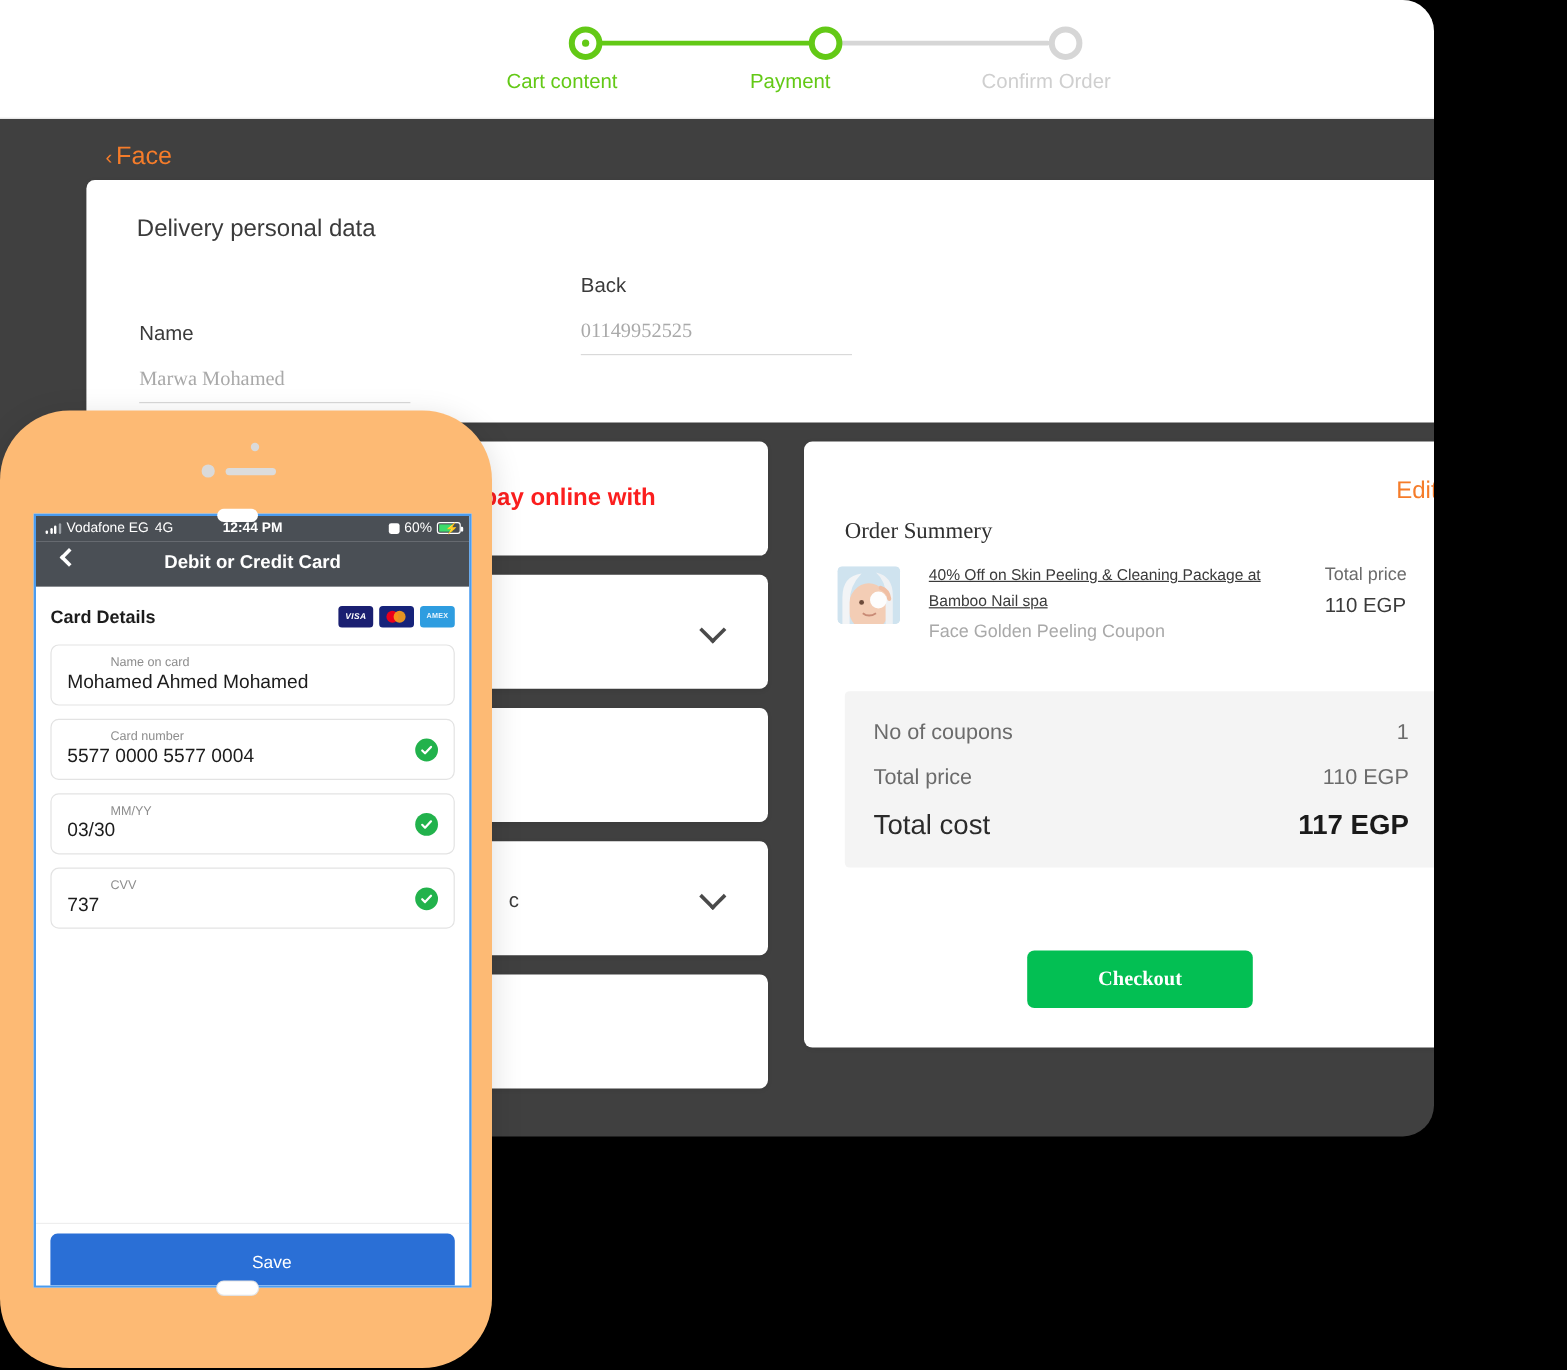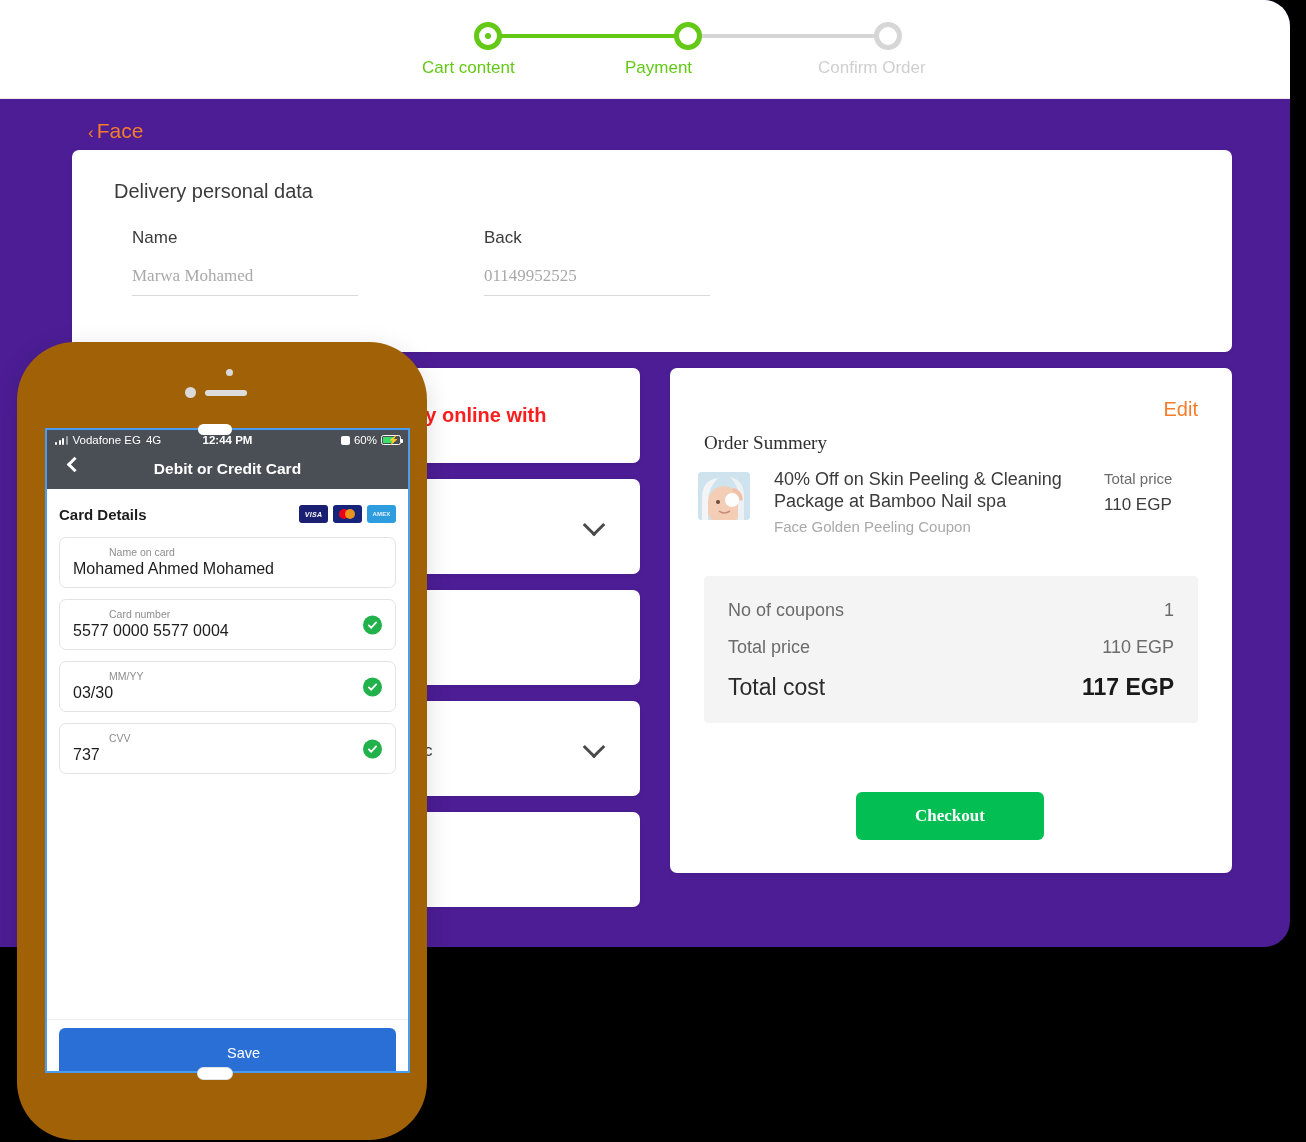--- a/index.html
+++ b/index.html
@@ -7,22 +7,22 @@
     width: 1306px; height: 1142px;
     background: #000;
     font-family: "Liberation Sans", sans-serif;
     overflow: hidden;
   }
   #canvas { position: relative; width: 1306px; height: 1142px; background: #000; }
 
   
   .page-sheet {
     position: absolute; left: 0; top: 0;
-    width: 1290px; height: 947px;
-    background: #4c1d95;
+    width: 1195px; height: 947px;
+    background: #404040;
     border-radius: 0 26px 26px 0;
     overflow: hidden;
   }
   .stepper-bar {
     position: absolute; left: 0; top: 0; width: 100%; height: 99px;
     background: #ffffff;
     border-bottom: 1px solid #ececec;
   }
   .stepper {
     position: absolute; left: 470px; top: 20px; width: 440px; height: 70px;
@@ -50,21 +50,21 @@
   }
   .back-link .chev { font-size: 17px; margin-right: 3px; }
 
   .card {
     position: absolute; background: #fff; border-radius: 7px;
     box-shadow: 0 1px 4px rgba(0,0,0,0.07);
   }
   .card-delivery { left: 72px; top: 150px; width: 1160px; height: 202px; }
   .sec-title { position: absolute; left: 42px; top: 30px; font-size: 20px; color: #3b3b3b; }
   .fld { position: absolute; top: 78px; }
-  .fld.f1 { left: 60px; width: 226px; }
+  .fld.f1 { left: 44px; width: 226px; margin-top: 40px; }
   .fld.f2 { left: 412px; width: 226px; }
   .fld-label { font-size: 17px; color: #3b3b3b; margin-bottom: 18px; }
   .fld-value { font-family: "Liberation Serif", serif; font-size: 17px; color: #a9a9a9; }
   .fld-underline { margin-top: 9px; height: 1px; background: #d9d9d9; }
 
   
   .pay-col { position: absolute; left: 72px; top: 368px; width: 568px; }
   .pay-card { position: relative; background:#fff; border-radius:7px; margin-bottom:16px;
               box-shadow: 0 1px 4px rgba(0,0,0,0.07); }
   .pay-card.h1 { height: 95px; }
@@ -81,21 +81,21 @@
   
   .card-summary { left: 670px; top: 368px; width: 562px; height: 505px; }
   .sum-title { position:absolute; left:34px; top:32px; font-size:19px;
                font-family:"Liberation Serif", serif; color:#2f2f2f;margin-top:32px; }
   .sum-edit { position:absolute; right:34px; top:30px; font-size:20px;
               color:#f57c2a; cursor:pointer; }
   .item-row { position:absolute; left:28px; top:100px; width: 506px; }
   .item-thumb { position:absolute; left:0; top:4px; width:52px; height:48px;
                 border-radius:4px; overflow:hidden; background:#cfe3ef; }
   .item-txt { position:absolute; left:76px; top:0; width:292px; }
-  .item-title { font-size:18px; line-height:22px; color:#3b3b3b; }
+  .item-title { font-size:13px; line-height:22px; color:#3b3b3b;text-decoration:underline; }
   .item-sub { font-size:15px; color:#a9a9a9; margin-top:6px; }
   .item-price { position:absolute; right:0; top:2px; text-align:left; width:100px; }
   .item-price-label { font-size:15px; color:#6b6b6b; }
   .item-price-val { font-size:17px; color:#3b3b3b; margin-top:8px; }
 
   .totals { position:absolute; left:34px; top:208px; width:494px;
             background:#f4f4f4; border-radius:4px; padding:24px 24px 22px 24px; }
   .t-row { display:flex; justify-content:space-between; align-items:flex-start;
            margin-bottom:16px; }
   .t-row:last-child { margin-bottom:0; }
@@ -104,22 +104,22 @@
   .t-row.grand .t-k { font-size:23px; color:#2b2b2b; font-weight:400; }
   .t-row.grand .t-v { font-size:23px; color:#1a1a1a; font-weight:700; }
 
   .checkout-btn { position:absolute; left:186px; top:424px; width:188px; height:48px;
                   background:#03bf53; border:none; border-radius:6px; color:#fff;
                   font-family:"Liberation Serif", serif; font-size:17px; font-weight:700;
                   cursor:pointer; }
 
   
   .phone {
-    position: absolute; left: 17px; top: 342px; width: 410px; height: 798px;
-    background: #a16207; border-radius: 58px;
+    position: absolute; left: 0; top: 342px; width: 410px; height: 798px;
+    background: #fdba74; border-radius: 58px;
     box-shadow: 0 6px 26px rgba(0,0,0,0.13);
   }
   .cam-dot { position:absolute; left:209px; top:27px; width:7px; height:7px;
              border-radius:50%; background:#dadada; }
   .sensor { position:absolute; left:168px; top:45px; width:11px; height:11px;
             border-radius:50%; background:#dadada; }
   .speaker { position:absolute; left:188px; top:48px; width:42px; height:6px;
              border-radius:3px; background:#dcdcdc; }
   .screen {
     position:absolute; left:28px; top:86px; width:365px; height:645px;

